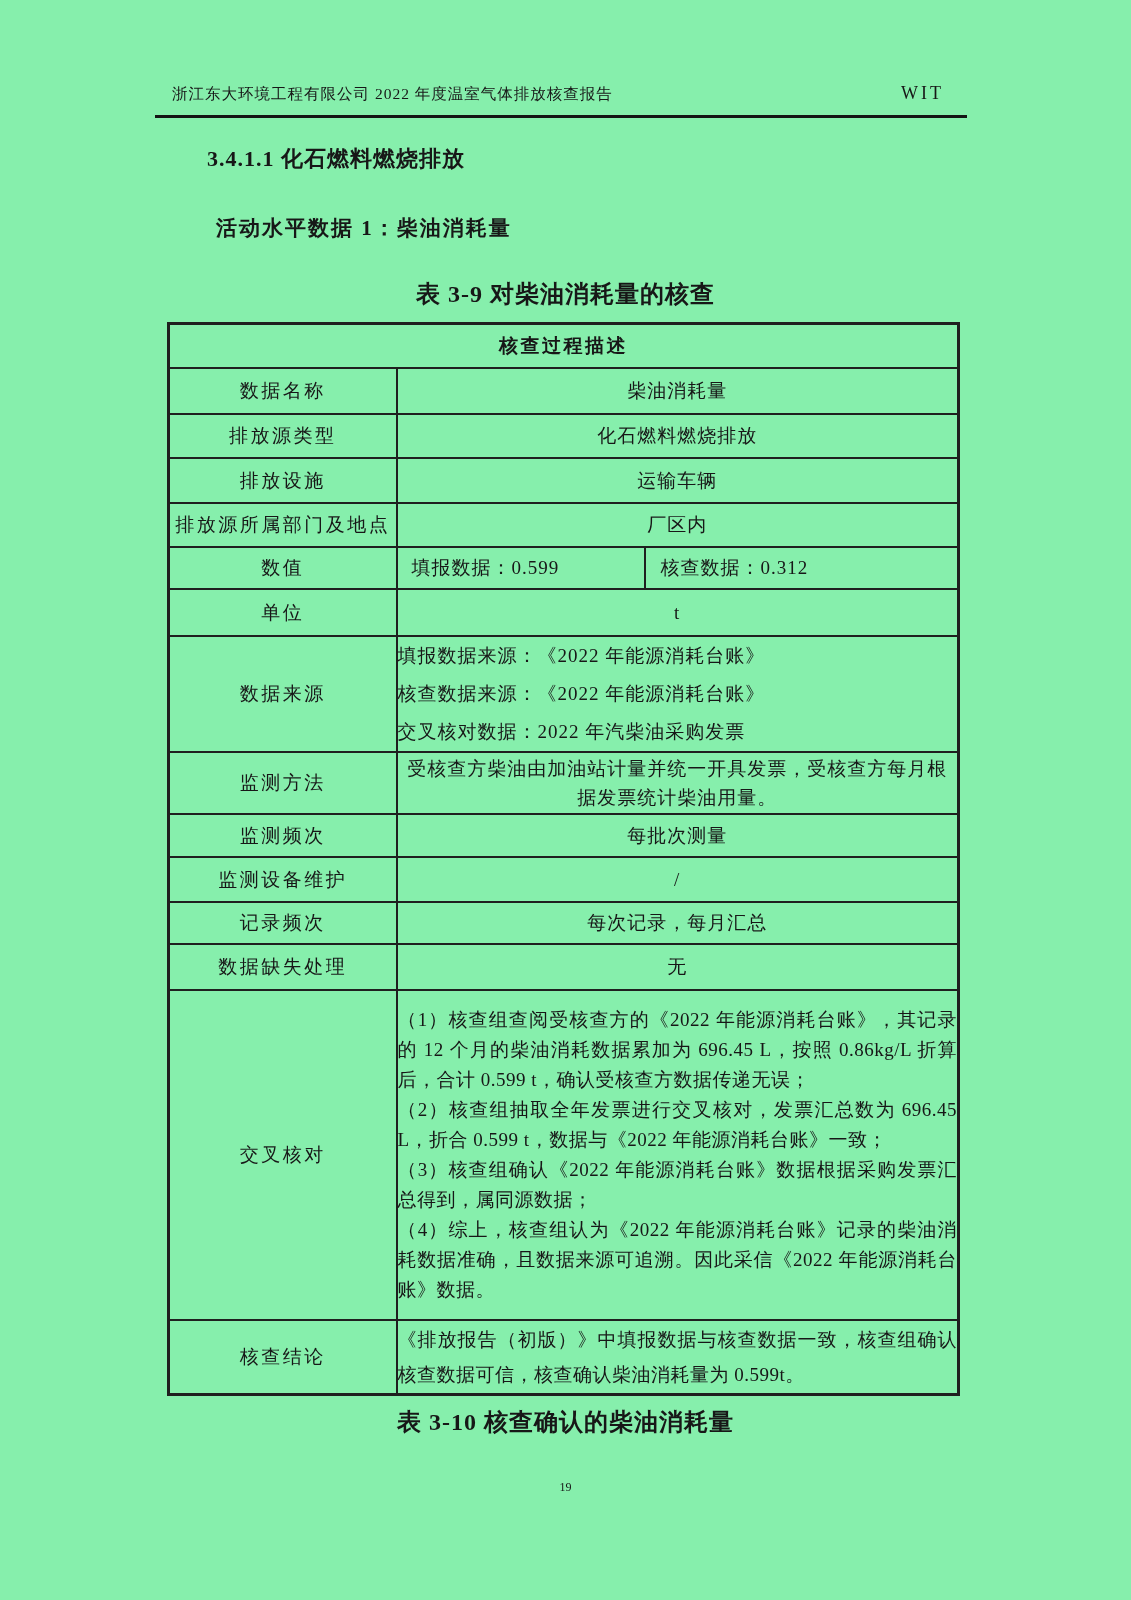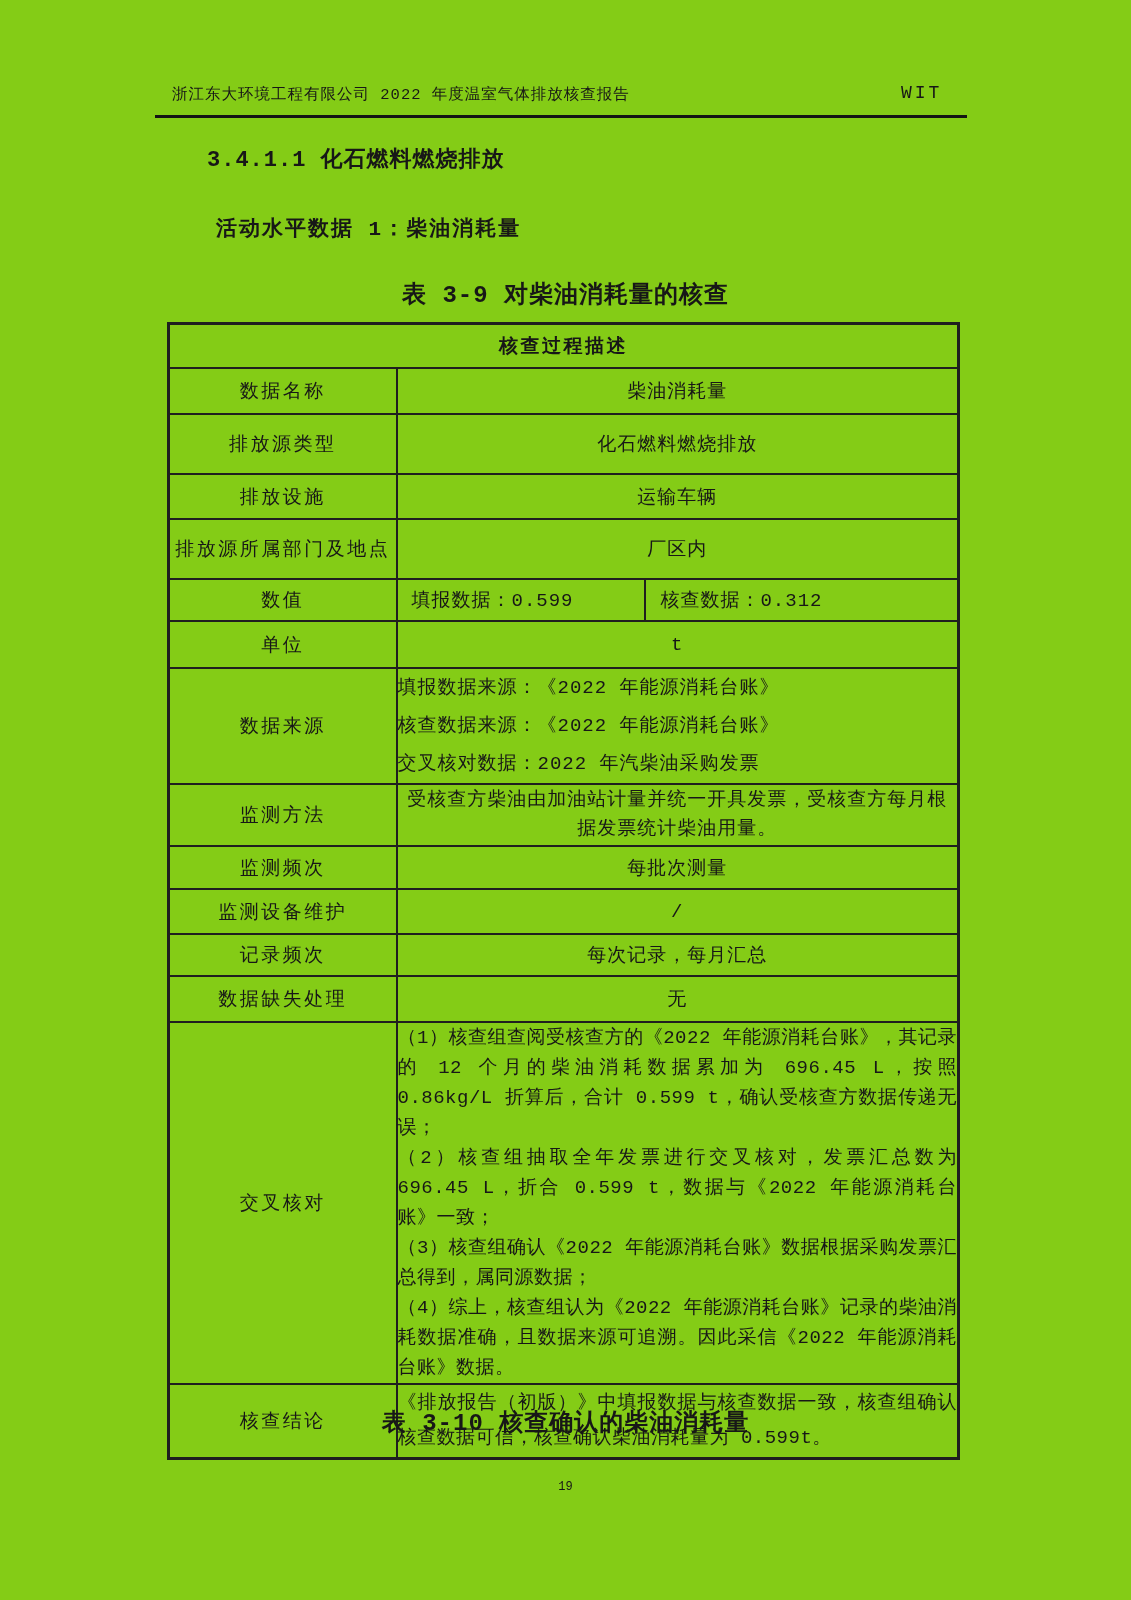--- a/index.html
+++ b/index.html
@@ -1,22 +1,22 @@
 <!DOCTYPE html>
 <html><head>
 <meta charset="utf-8">
 <style>
   html, body { margin: 0; padding: 0; background: #e8e8e8; }
   .page {
     position: relative;
     width: 1131px;
     height: 1600px;
     margin: 0 auto;
-    background: #84cc16;
-    font-family: Liberation Mono, monospace;
+    background: #86efac;
+    font-family: Liberation Serif, serif;
     color: #171717;
     overflow: hidden;
   }
   .hdr-left {
     position: absolute;
     top: 84px; left: 172px;
     font-size: 15.5px;
     letter-spacing: 1px;
     white-space: nowrap;
   }
@@ -84,21 +84,21 @@
     letter-spacing: 2.5px;
   }
   td.center { text-align: center; letter-spacing: 1px; }
   td.left { text-align: left; padding-left: 14px; padding-right: 10px; }
   tr.r-head td {
     text-align: center;
     font-weight: bold;
     letter-spacing: 2.5px;
     height: 42px;
   }
-  .h46 { height: 46px; } .h44 { height: 60px; } .h45 { height: 45px; }
+  .h46 { height: 46px; } .h44 { height: 44px; } .h45 { height: 45px; }
   .h40 { height: 40px; } .h47 { height: 47px; } .h115 { height: 115px; }
   .h62 { height: 62px; } .h43 { height: 43px; } .h42b { height: 42px; }
   .h330 { height: 330px; } .h74 { height: 74px; }
   .split { display: flex; height: 40px; align-items: stretch; }
   .split > div {
     display: flex; align-items: center;
     padding-left: 14px;
     letter-spacing: 1px;
   }
   .split-a { width: 44.5%; border-right: 2px solid #1f1f1f; box-sizing: border-box; }

